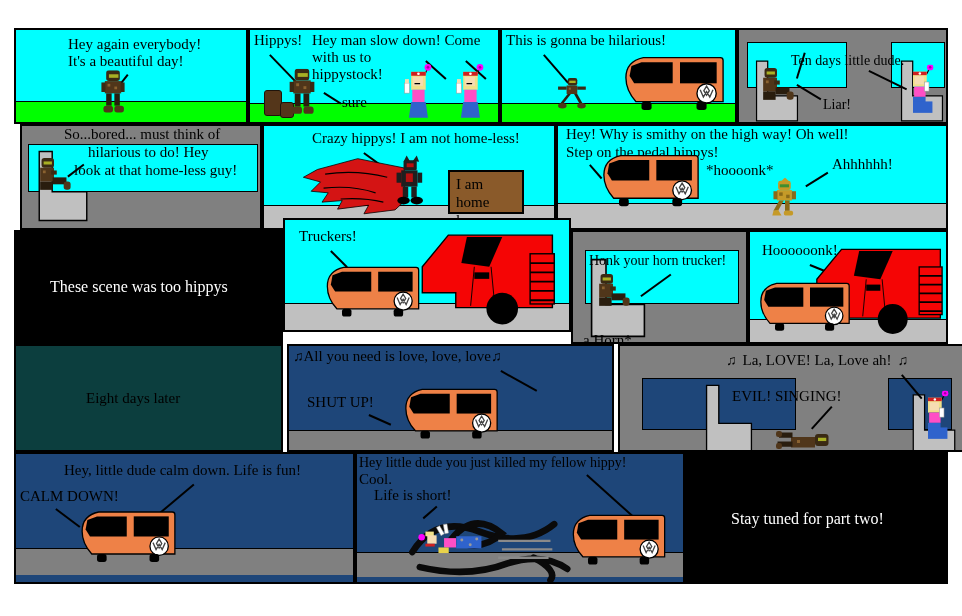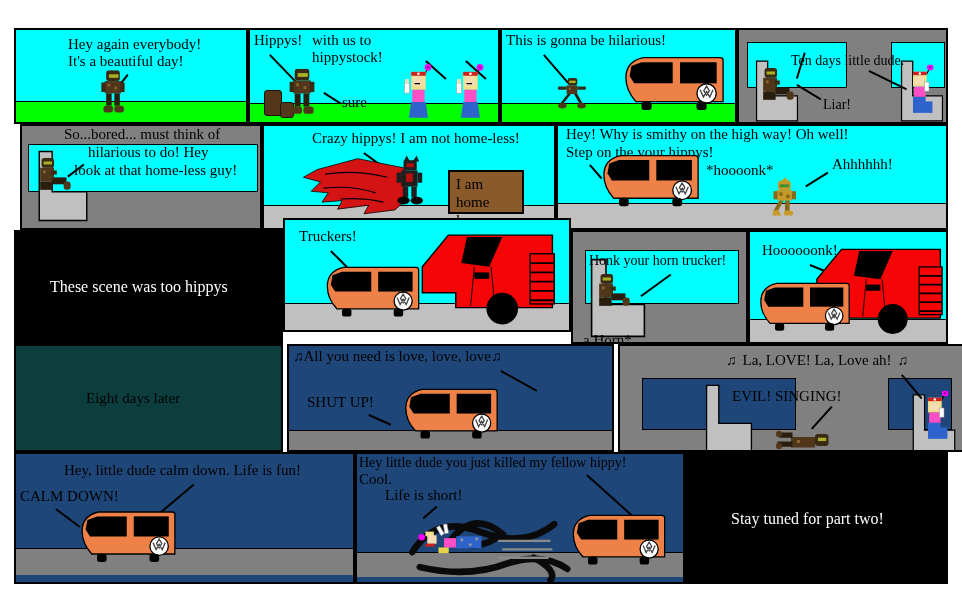--- a/index.html
+++ b/index.html
@@ -206,20 +206,21 @@
   <div class="ln" style="left:112px;top:44px;width:23px;transform:rotate(128deg)"></div>
   <svg class="sprite" style="left:82px;top:40px;width:30px;height:44px" viewBox="0 0 22 32">
       <use href="#sym-chief-stand"></use>
     </svg>
 </div>
 
 <div class="panel bg-cyan" style="left:248px;top:28px;width:252px;height:96px">
   <div class="ground grass" style="height:18px"></div>
   <div class="t" style="left:4px;top:2px">Hippys!</div>
   <div class="t" style="left:62px;top:2px">
+    <div>Hey man slow down! Come</div>
     <div>with us to</div>
     <div>hippystock!</div>
   </div>
   <div class="t" style="left:92px;top:64px">sure</div>
   <div class="ln" style="left:20px;top:24px;width:50px;transform:rotate(46deg)"></div>
   <div class="ln" style="left:176px;top:30px;width:27px;transform:rotate(42deg)"></div>
   <div class="ln" style="left:216px;top:30px;width:27px;transform:rotate(42deg)"></div>
   <div class="ln" style="left:74px;top:62px;width:20px;transform:rotate(32deg)"></div>
   <div class="luggage" style="left:14px;top:60px;width:16px;height:24px"></div>
   <div class="luggage" style="left:30px;top:72px;width:12px;height:14px"></div>
@@ -291,21 +292,21 @@
     </svg>
   <div class="sign" style="left:184px;top:44px;width:76px;height:44px">
     <div>I am home</div>
     <div>less</div>
   </div>
 </div>
 
 <div class="panel bg-cyan" style="left:556px;top:124px;width:392px;height:106px">
   <div class="ground road-l" style="height:24px"></div>
   <div class="t" style="left:8px;top:0px">Hey! Why is smithy on the high way! Oh well!</div>
-  <div class="t" style="left:8px;top:18px">Step on the your hippys!</div>
+  <div class="t" style="left:8px;top:18px">Step on the pedal hippys!</div>
   <div class="t" style="left:148px;top:36px">*hoooonk*</div>
   <div class="t" style="left:274px;top:30px">Ahhhhhh!</div>
   <div class="ln" style="left:32px;top:38px;width:18px;transform:rotate(49deg)"></div>
   <div class="ln" style="left:270px;top:46px;width:26px;transform:rotate(148deg)"></div>
   <svg class="sprite" style="left:38px;top:26px;width:110px;height:64px" viewBox="0 0 120 72">
       <use href="#sym-van"></use>
     </svg>
   <svg class="sprite" style="left:212px;top:50px;width:30px;height:42px" viewBox="0 0 26 34">
       <use href="#sym-goldbot"></use>
     </svg>
@@ -396,21 +397,21 @@
   <div class="ln" style="left:40px;top:54px;width:30px;transform:rotate(37deg)"></div>
   <svg class="sprite" style="left:60px;top:54px;width:105px;height:64px" viewBox="0 0 120 72">
       <use href="#sym-van"></use>
     </svg>
 </div>
 
 <div class="panel bg-night" style="left:355px;top:452px;width:330px;height:132px">
   <div class="strip road-d" style="top:98px;height:24px;border-top:1px solid #000"></div>
   <div class="t small" style="left:2px;top:0px">Hey little dude you just killed my fellow hippy!</div>
   <div class="t" style="left:2px;top:17px">Cool.</div>
-  <div class="t" style="left:28px;top:33px">Life is short!</div>
+  <div class="t" style="left:17px;top:33px">Life is short!</div>
   <div class="ln" style="left:230px;top:20px;width:69px;transform:rotate(42deg)"></div>
   <div class="ln" style="left:80px;top:52px;width:18px;transform:rotate(139deg)"></div>
   <svg class="sprite" style="left:28px;top:44px;width:204px;height:84px" viewBox="0 0 200 90">
       <use href="#sym-deadhippie"></use>
     </svg>
   <svg class="sprite" style="left:208px;top:58px;width:108px;height:62px" viewBox="0 0 120 72">
       <use href="#sym-van"></use>
     </svg>
 </div>
 

